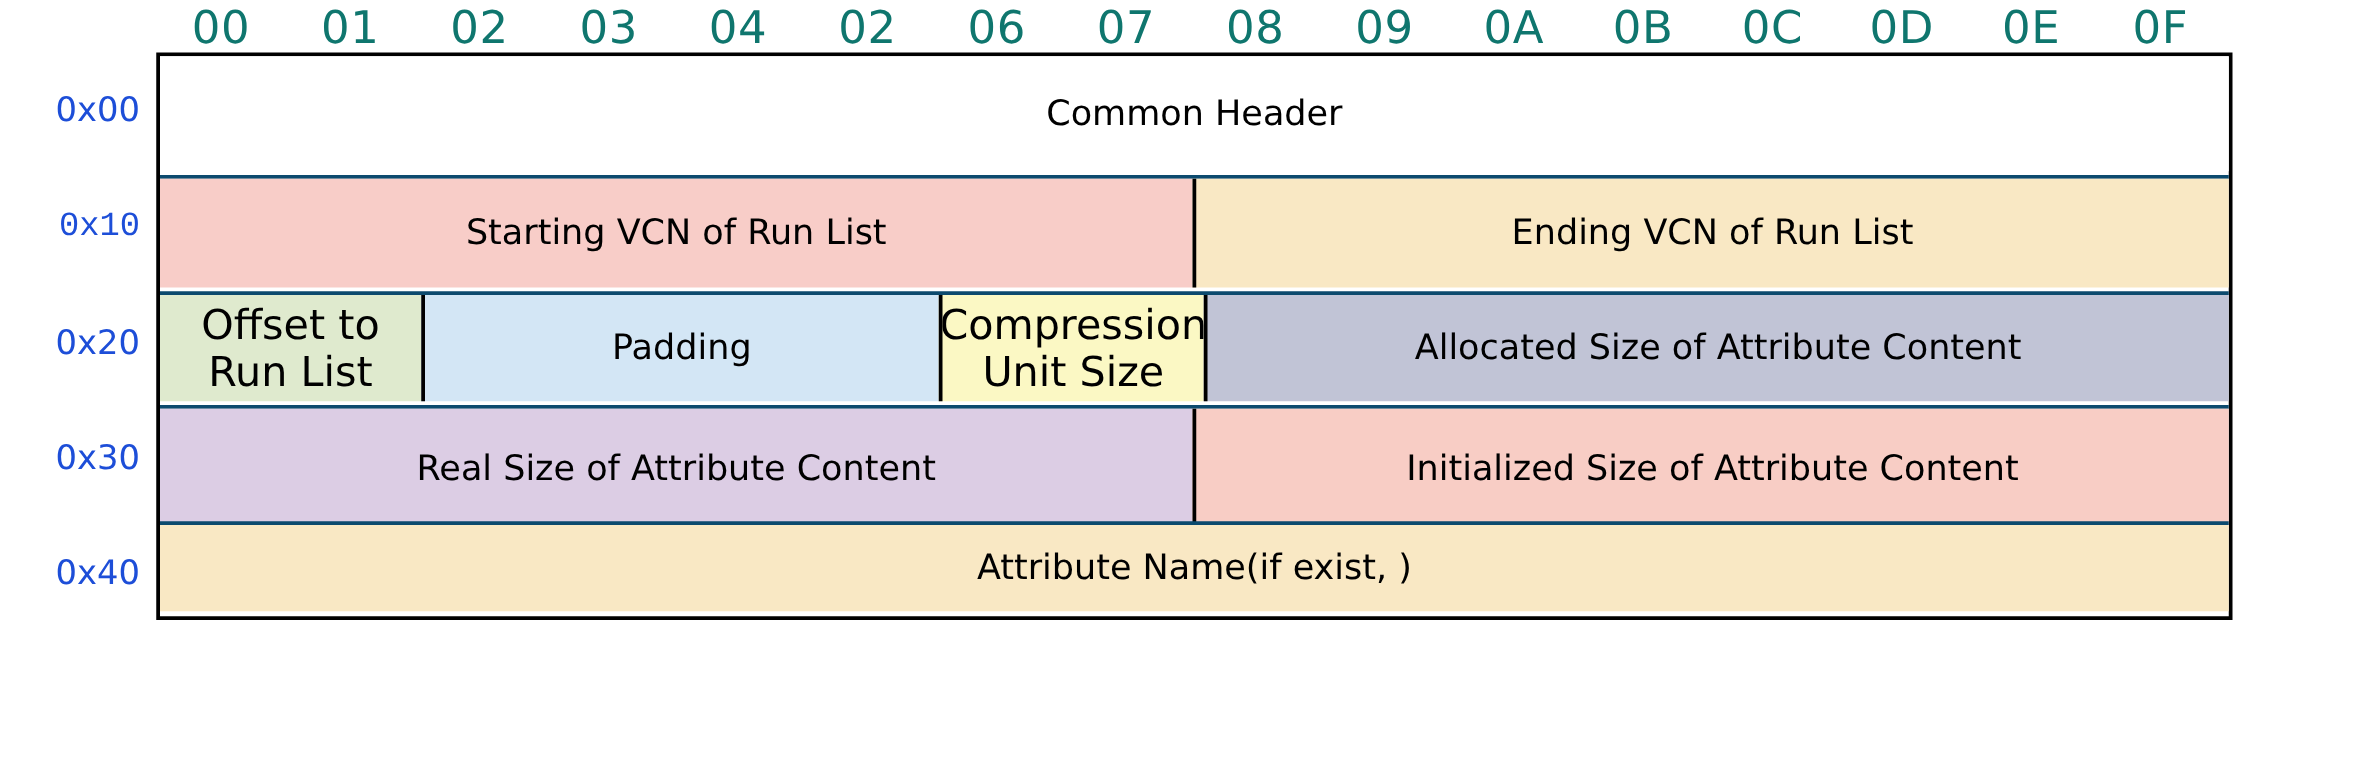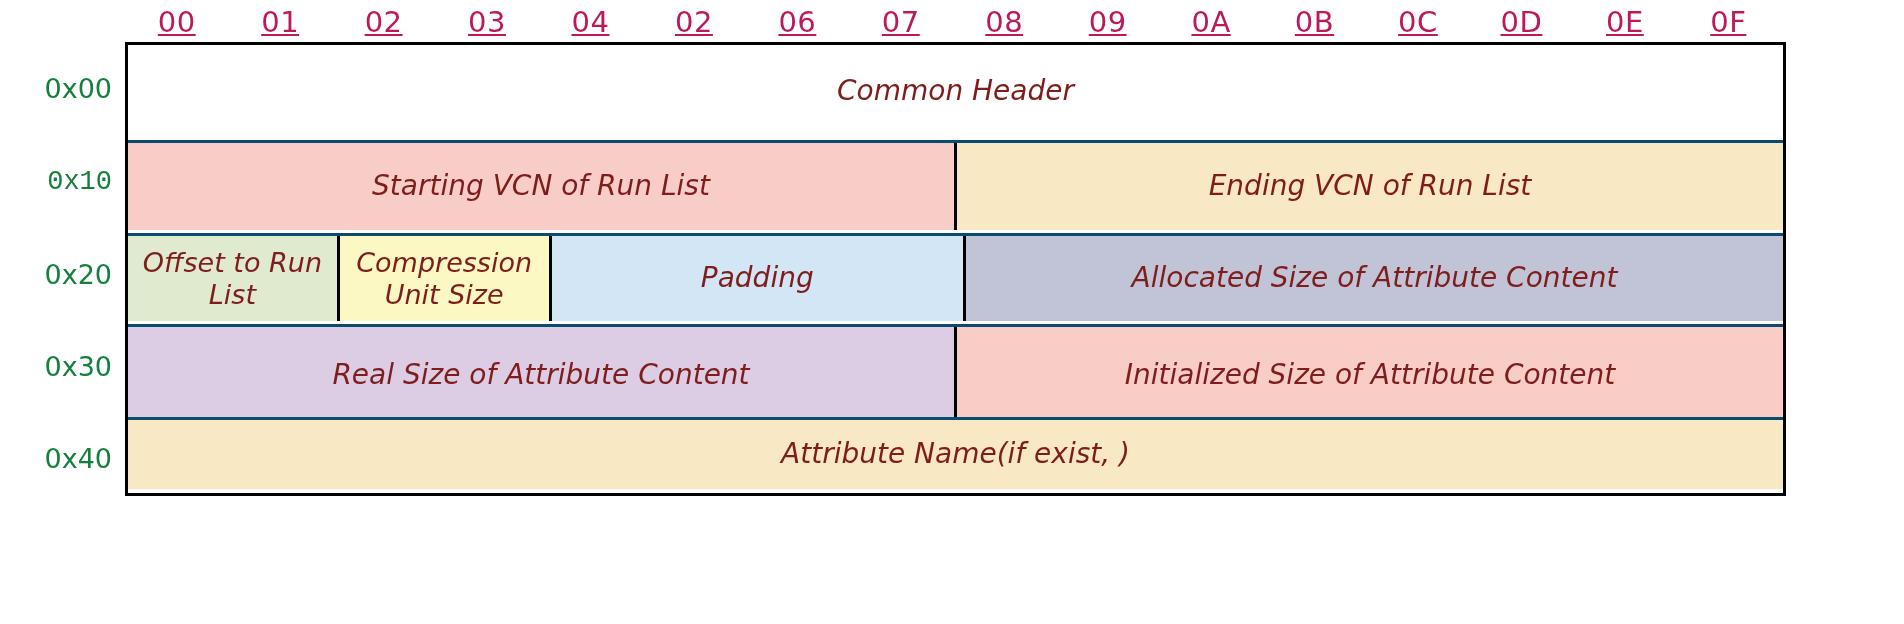--- a/index.html
+++ b/index.html
@@ -28,40 +28,39 @@
     top: 2px;
     width: 1655px;
     height: 40px;
     display: flex;
   }
   .col-header {
     flex: 1 1 0;
     display: flex;
     align-items: center;
     justify-content: center;
-    font-size: 29px;
-    color: #be185d;
+    font-size: 36px;
+    color: #0f766e;
     letter-spacing: 0.5px;
-    text-decoration: underline;
   }
 
   .row-label-col {
     position: absolute;
     left: 0px;
     top: 42px;
     width: 122px;
     height: 448px;
   }
   .row-label {
     position: absolute;
     left: 0;
     width: 112px;
     text-align: right;
     font-size: 27px;
-    color: #15803d;
+    color: #1d4ed8;
     display: flex;
     align-items: center;
     justify-content: flex-end;
   }
 
   .grid {
     position: absolute;
     left: 125px;
     top: 42px;
     width: 1655px;
@@ -84,31 +83,30 @@
     border-top: 3px solid #0c4a6e;
   }
 
   .cell {
     display: flex;
     align-items: center;
     justify-content: center;
     text-align: center;
     font-size: 28px;
     line-height: 1.15;
-    color: #7f1d1d;
+    color: #000000;
     box-sizing: border-box;
     overflow: hidden;
     padding: 0 3px;
-    font-style: italic;
   }
   .cell + .cell {
     border-left: 3px solid #000;
   }
   .cell.narrow {
-    font-size: 27px;
+    font-size: 33px;
   }
 </style>
 </head>
 <body>
 
 <div id="diagram">
 
   <div class="col-header-strip">
       <div class="col-header">00</div>
       <div class="col-header">01</div>
@@ -139,22 +137,22 @@
   <div class="grid">
       <div class="grid-row" style="top: 0px; height: 92px;">
         <div class="cell" style="flex: 16 1 0px; background: rgb(255, 255, 255);">Common Header</div>
       </div>
       <div class="grid-row" style="top: 95px; height: 90px;">
         <div class="cell" style="flex: 8 1 0px; background: rgb(248, 205, 200);">Starting VCN of Run List</div>
         <div class="cell" style="flex: 8 1 0px; background: rgb(249, 232, 196);">Ending VCN of Run List</div>
       </div>
       <div class="grid-row" style="top: 188px; height: 88px;">
         <div class="cell narrow" style="flex: 2 1 0px; background: rgb(223, 234, 206);">Offset to Run List</div>
+        <div class="cell" style="flex: 4 1 0px; background: rgb(211, 230, 245);">Padding</div>
         <div class="cell narrow" style="flex: 2 1 0px; background: rgb(251, 248, 196);">Compression Unit Size</div>
-        <div class="cell" style="flex: 4 1 0px; background: rgb(211, 230, 245);">Padding</div>
         <div class="cell" style="flex: 8 1 0px; background: rgb(193, 196, 214); text-align: right;">Allocated Size of Attribute Content</div>
       </div>
       <div class="grid-row" style="top: 279px; height: 100px;">
         <div class="cell" style="flex: 8 1 0px; background: rgb(220, 205, 228);">Real Size of Attribute Content</div>
         <div class="cell" style="flex: 8 1 0px; background: rgb(248, 205, 197);">Initialized Size of Attribute Content</div>
       </div>
       <div class="grid-row" style="top: 372px; height: 72px;">
         <div class="cell" style="flex: 16 1 0px; background: rgb(249, 232, 196);">Attribute Name(if exist, )</div>
       </div>
     </div>

